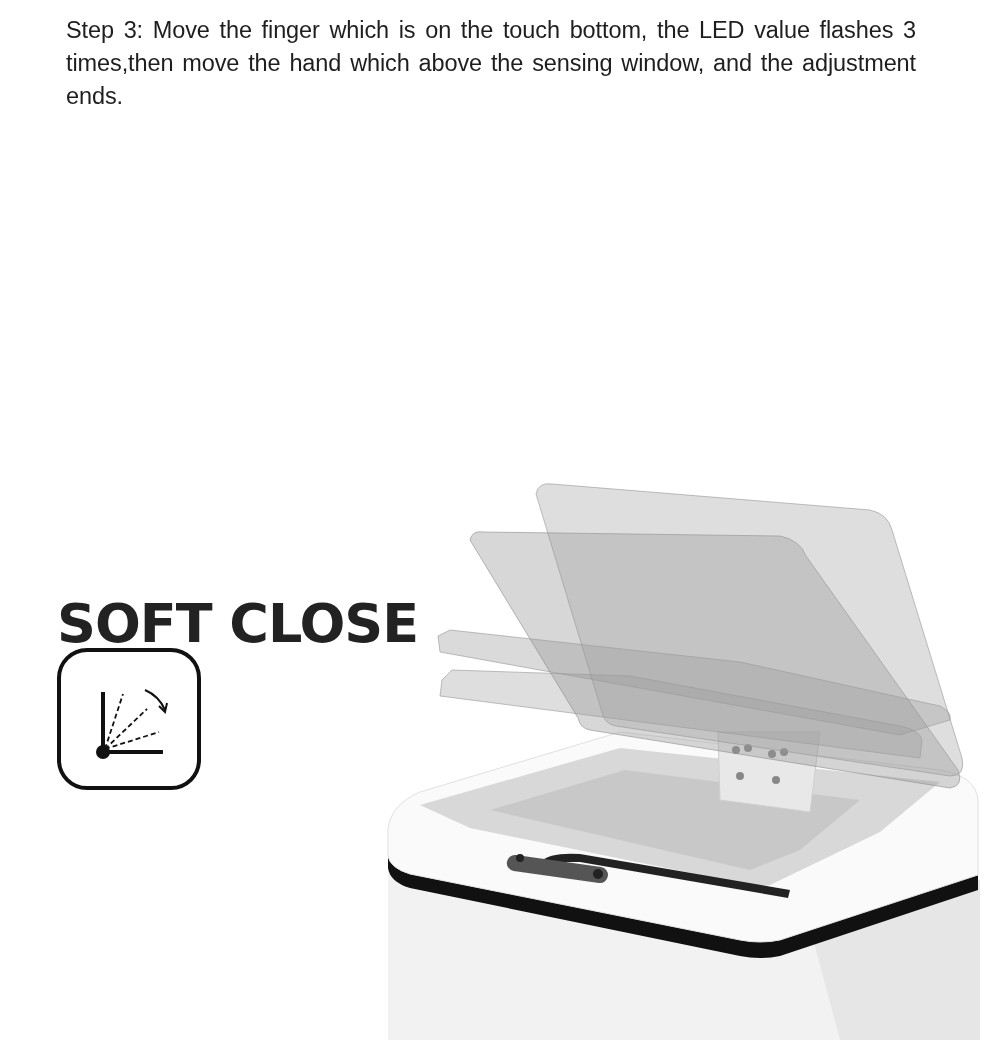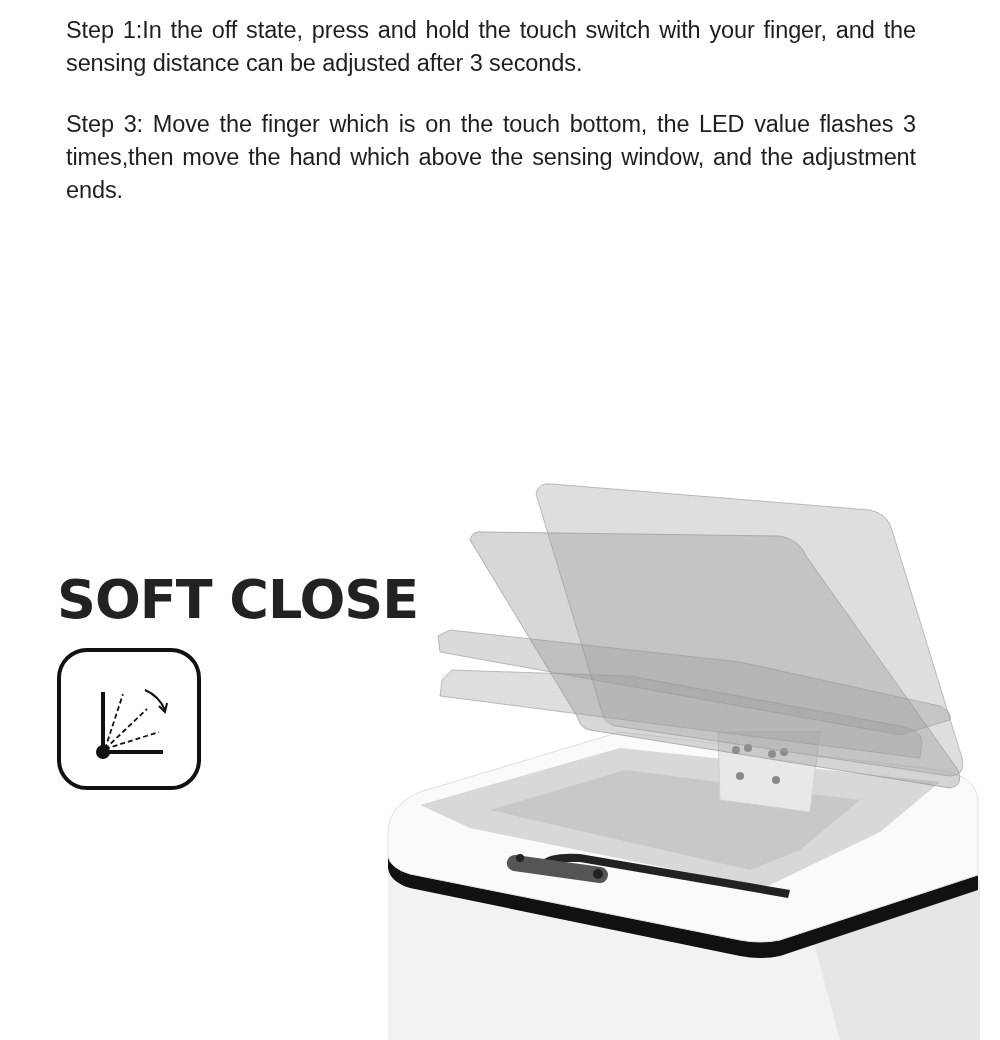--- a/index.html
+++ b/index.html
@@ -1,31 +1,30 @@
 <!DOCTYPE html>
 <html><head>
 <meta charset="utf-8">
 <style>
   html, body { margin: 0; padding: 0; background: #ffffff; }
   body { width: 1000px; height: 1040px; position: relative; overflow: hidden;
          font-family: "Liberation Sans", sans-serif; color: #222; }
   .steps { position: absolute; left: 66px; top: 14px; width: 850px; }
   .step { font-size: 23.5px; line-height: 33px; margin: 0 0 28px 0; text-align: justify;
           color: #1e1e1e; letter-spacing: -0.1px; }
-  .feature-title { position: absolute; left: 57px; top: 568px; font-family: "DejaVu Sans", sans-serif;
+  .feature-title { position: absolute; left: 57px; top: 592px; font-family: "DejaVu Sans", sans-serif;
                    font-weight: bold; font-size: 54px; color: #222; letter-spacing: -1px; margin: 0; }
   .feature-icon { position: absolute; left: 57px; top: 648px; width: 144px; height: 142px;
                   border: 4px solid #111; border-radius: 30px; box-sizing: border-box; background: #fff; }
   .product { position: absolute; left: 380px; top: 470px; width: 620px; height: 570px; }
 </style>
 </head>
 <body>
 
 <div class="steps">
-  <p class="step">Step 1:In the off state, press and hold the touch switch with your finger, and the sensing distance can be adjusted after 3 seconds.</p>
   <p class="step">Step 3: Move the finger which is on the touch bottom, the LED value flashes 3 times,then move the hand which above the sensing window, and the adjustment ends.</p>
 </div>
 
 <h2 class="feature-title">SOFT CLOSE</h2>
 
 <div class="feature-icon">
   <svg width="136" height="134" viewBox="0 0 136 134" xmlns="http://www.w3.org/2000/svg">
     <line x1="42" y1="100" x2="42" y2="40" stroke="#111" stroke-width="4"></line>
     <line x1="42" y1="100" x2="102" y2="100" stroke="#111" stroke-width="4"></line>
     <circle cx="42" cy="100" r="7" fill="#111"></circle>

